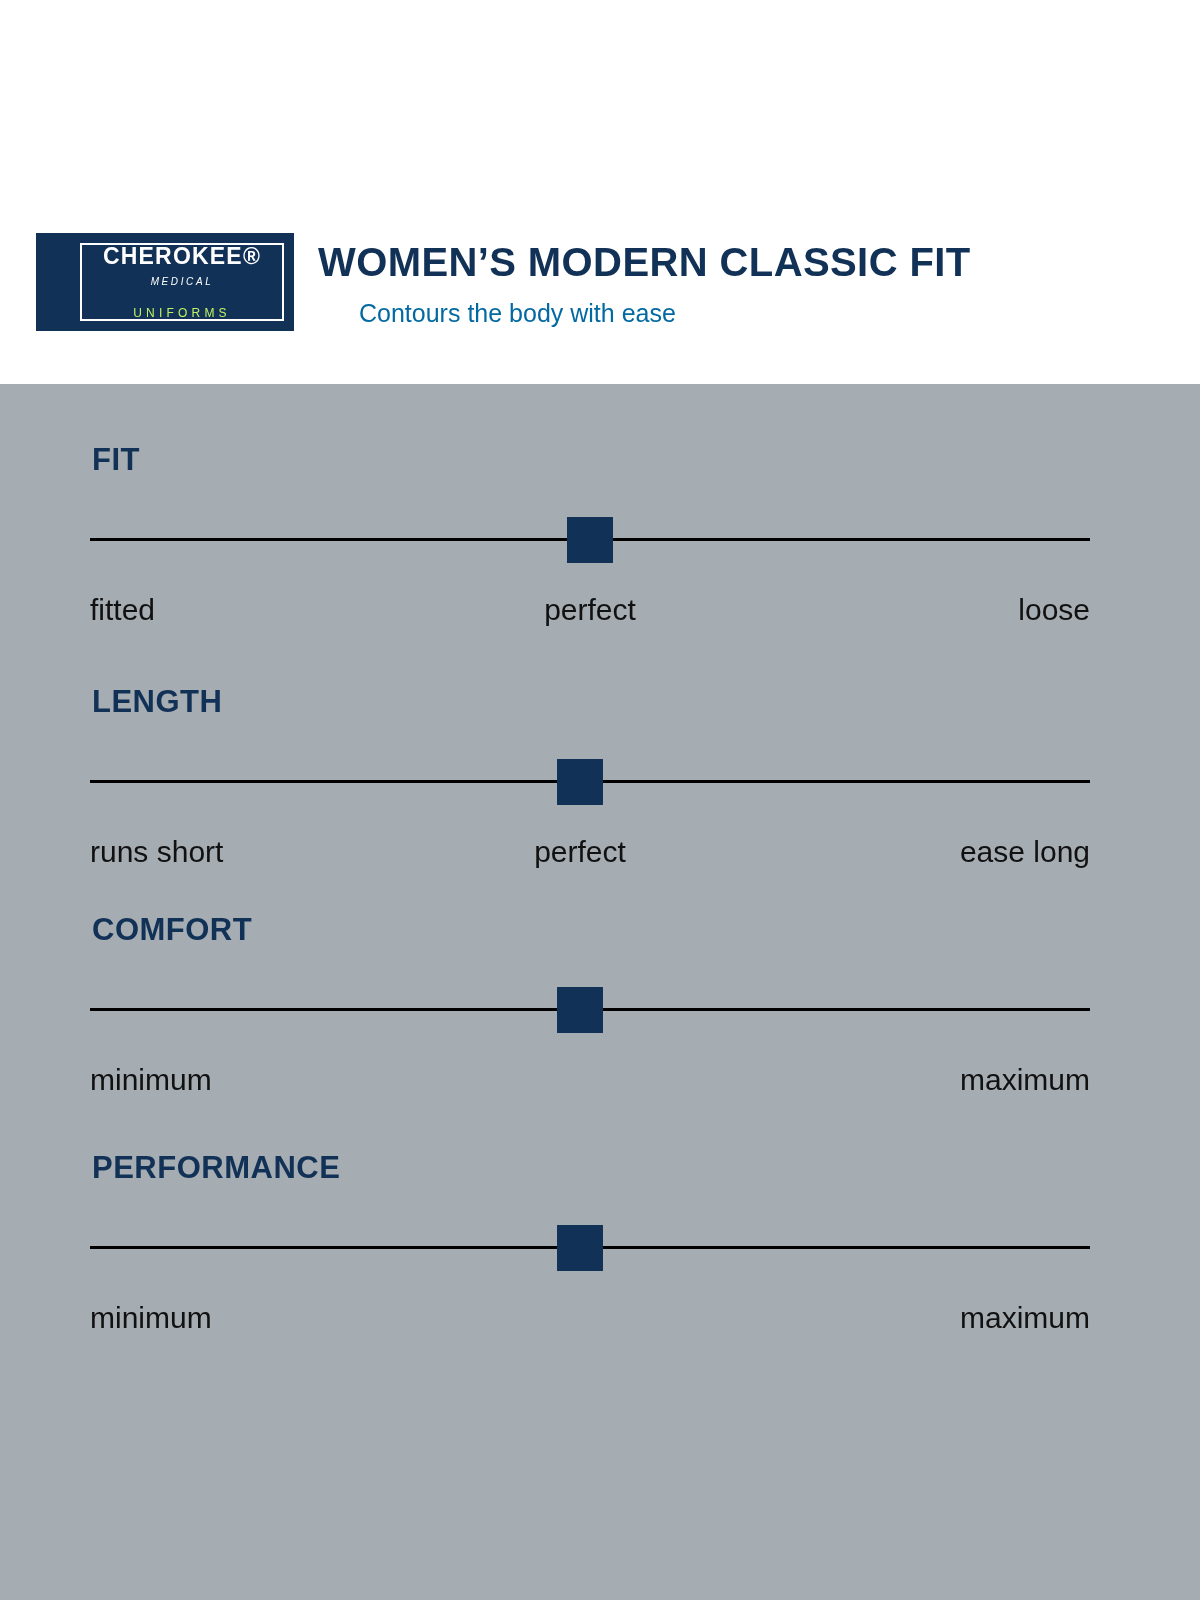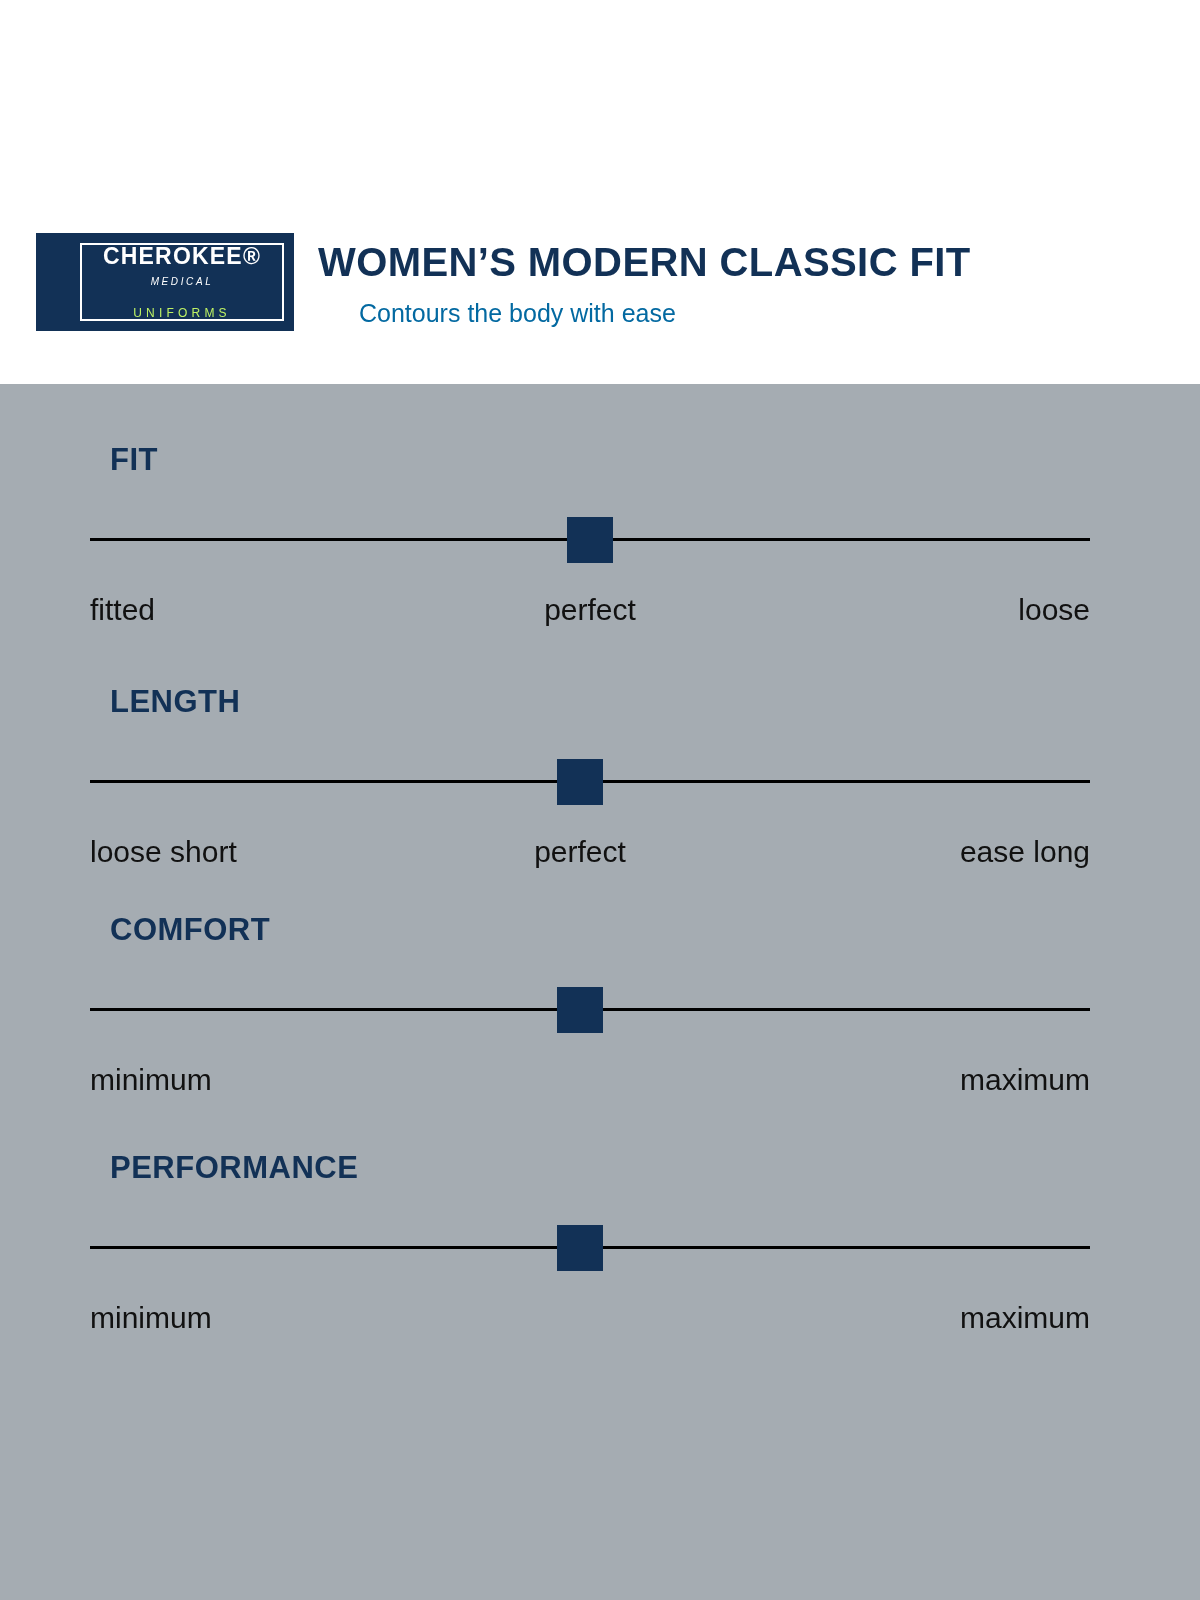--- a/index.html
+++ b/index.html
@@ -115,21 +115,21 @@
     left: 90px;
     width: 1000px;
   }
 
   .scale-title {
     color: #123156;
     font-size: 31px;
     font-weight: bold;
     letter-spacing: 0.5px;
     line-height: 1;
-    margin: 0 0 38px 20px;
+    margin: 0 0 38px 2px;
   }
 
   .track-wrap {
     position: relative;
     height: 52px;
   }
   .track-line {
     position: absolute;
     left: 0;
     top: 25px;
@@ -203,21 +203,21 @@
       </div>
     </div>
 
     <div class="scale s1">
       <div class="scale-title">LENGTH</div>
       <div class="track-wrap">
         <div class="track-line"></div>
         <div class="marker" style="left:49%;"></div>
       </div>
       <div class="labels">
-        <div class="label left">loose short</div>
+        <div class="label left">runs short</div>
         <div class="label center" style="left:49%;">perfect</div>
         <div class="label right">ease long</div>
       </div>
     </div>
 
     <div class="scale s2">
       <div class="scale-title">COMFORT</div>
       <div class="track-wrap">
         <div class="track-line"></div>
         <div class="marker" style="left:49%;"></div>

